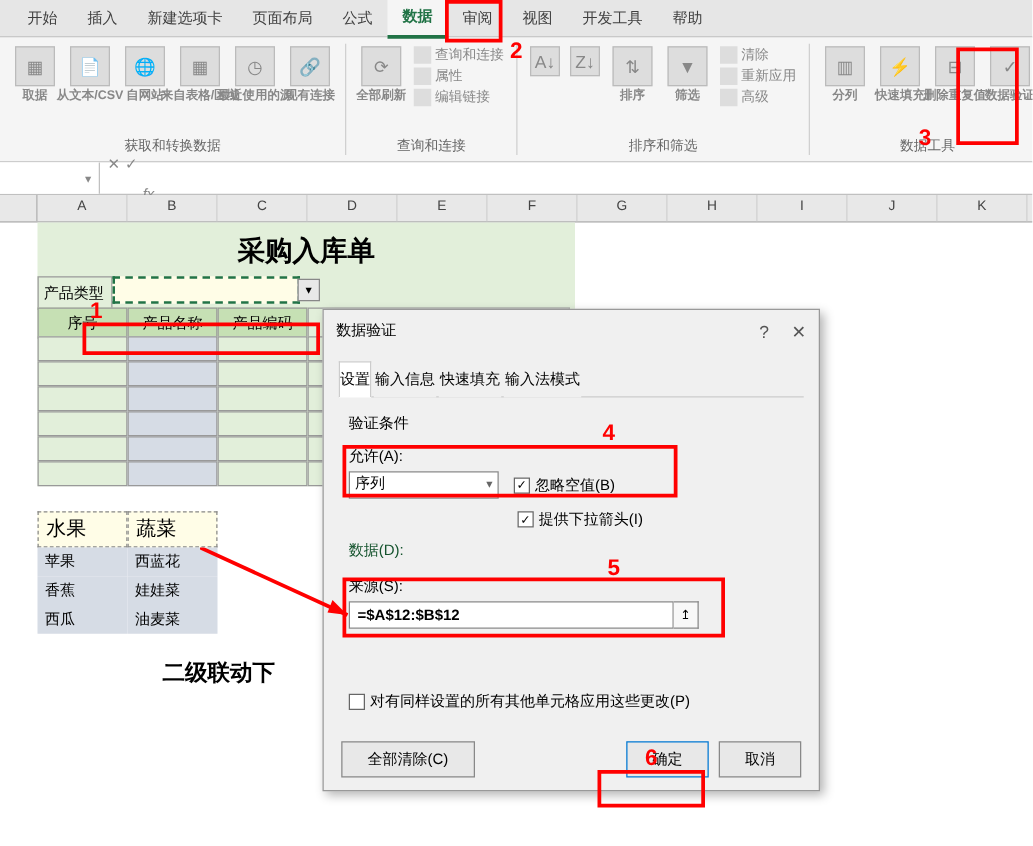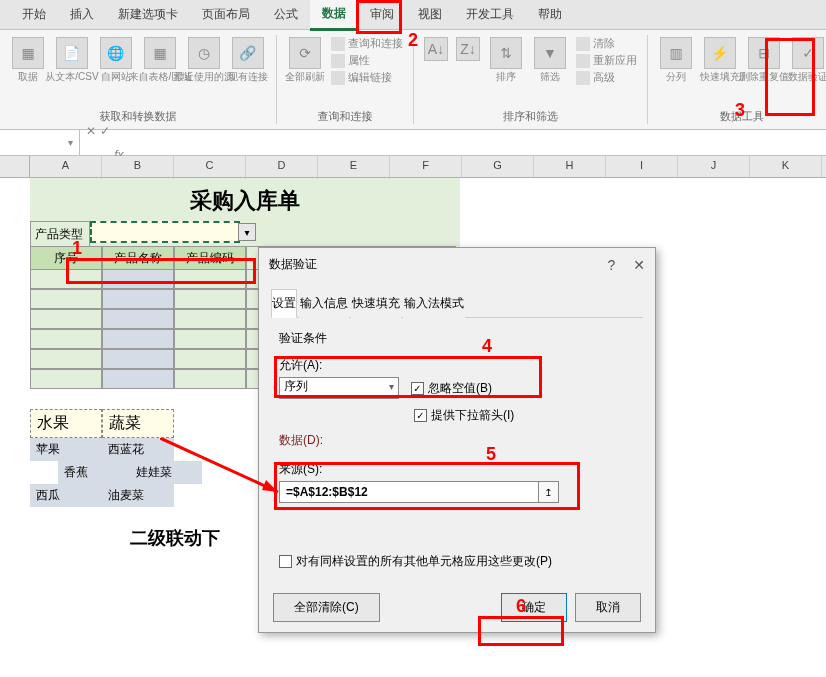--- a/index.html
+++ b/index.html
@@ -12,21 +12,21 @@
     
     
     .ribbon-content { display: flex; background: #f5f5f5; border-bottom: 1px solid #c0c0c0; height: 100px; padding: 5px 0; }
     .ribbon-group { display: flex; flex-direction: column; padding: 0 8px; border-right: 1px solid #d0d0d0; }
     .ribbon-group-items { display: flex; gap: 4px; flex: 1; align-items: flex-start; }
     .ribbon-group-label { text-align: center; font-size: 11px; color: #666; padding-top: 2px; }
     .ribbon-btn { display: flex; flex-direction: column; align-items: center; gap: 2px; padding: 2px; cursor: pointer; color: #888; }
     .ribbon-btn-large { width: 40px; }
     .ribbon-icon { width: 24px; height: 24px; background: #ddd; border: 1px solid #bbb; display: flex; align-items: center; justify-content: center; font-size: 14px; color: #888; }
     .ribbon-icon-large { width: 32px; height: 32px; }
-    .ribbon-btn-label { font-size: 10px; text-align: center; color: #888; line-height: 1.2; white-space: nowrap; }
+    .ribbon-btn-label { font-size: 10px; text-align: center; color: #888; line-height: 1.2; white-space: nowrap; font-weight: bold; }
     .ribbon-small-items { display: flex; flex-direction: column; gap: 0; font-size: 11px; color: #888; }
     .ribbon-small-item { display: flex; align-items: center; gap: 3px; padding: 1px 2px; cursor: pointer; white-space: nowrap; }
     .ribbon-small-icon { width: 14px; height: 14px; background: #ddd; display: inline-block; }
     
     
     .formula-bar { display: flex; border-bottom: 1px solid #c0c0c0; height: 26px; align-items: center; background: #fff; }
     .name-box { width: 80px; border-right: 1px solid #c0c0c0; padding: 0 6px; background: #fff; height: 100%; display: flex; align-items: center; position: relative; }
     .name-box::after { content: "▾"; position: absolute; right: 6px; color: #888; font-size: 10px; }
     .fx-icons { display: flex; gap: 4px; padding: 0 6px; color: #888; }
     .fx-icon { cursor: pointer; font-size: 12px; }
@@ -297,21 +297,21 @@
 
   <div style="position:absolute; left:30px; top:253px;">
     <div style="display:flex;">
       <div class="list-header-cell">水果</div>
       <div class="list-header-cell">蔬菜</div>
     </div>
     <div style="display:flex;">
         <div class="list-cell">苹果</div>
         <div class="list-cell">西蓝花</div>
       </div>
-    <div style="display:flex;margin-left:28px;">
+    <div style="display:flex;">
         <div class="list-cell">香蕉</div>
         <div class="list-cell">娃娃菜</div>
       </div>
     <div style="display:flex;">
         <div class="list-cell">西瓜</div>
         <div class="list-cell">油麦菜</div>
       </div>
   </div>
 
   <div class="subtitle-area" style="left:130px; top:370px;">二级联动下</div>
@@ -349,21 +349,21 @@
     </div>
 
     <div class="form-row">
       <label class="form-check" style="margin-left:135px;">
         <span class="form-checkbox">✓</span>
         <span>提供下拉箭头(I)</span>
       </label>
     </div>
 
     <div class="form-row">
-      <span class="form-label" style="color:#7f1d1d;">数据(D):</span>
+      <span class="form-label" style="color:#14532d;">数据(D):</span>
     </div>
 
     <div class="form-row" style="margin-top:12px;">
       <span class="form-label">来源(S):</span>
       <div class="form-input-wrap" style="max-width:280px;">
         <input class="form-input" value="=$A$12:$B$12" style="">
         <div class="input-ref-btn">↥</div>
       </div>
     </div>
 

